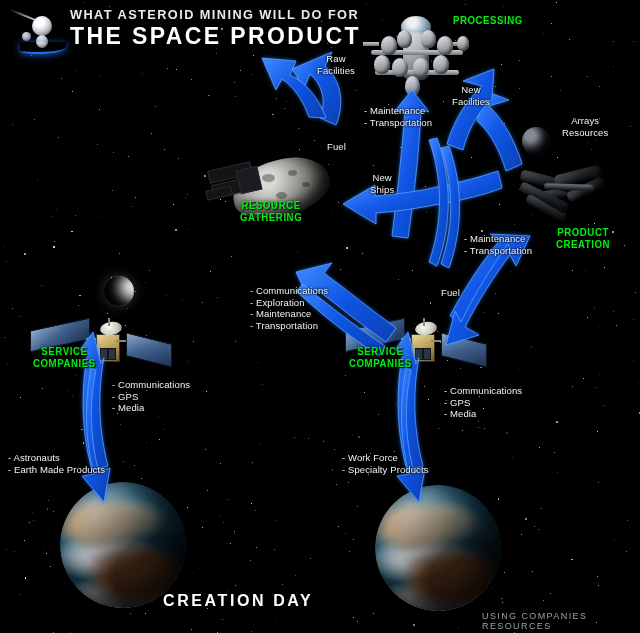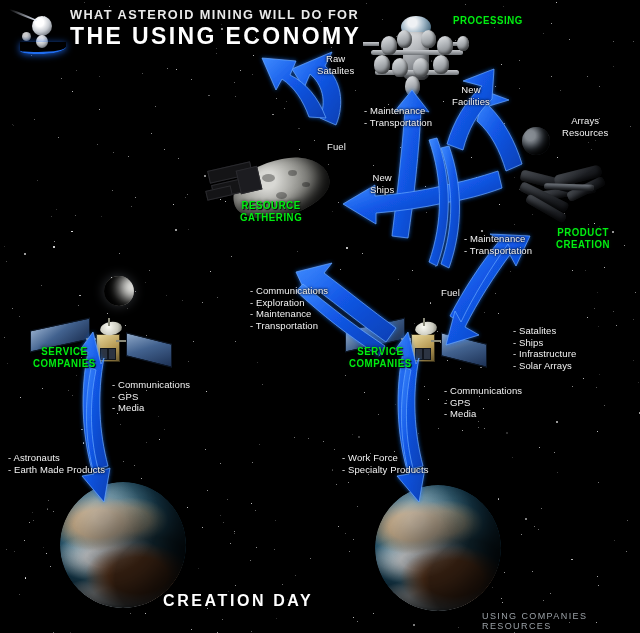--- a/index.html
+++ b/index.html
@@ -524,21 +524,21 @@
     <div class="logo-ball" style="left:26px;top:27px;width:12px;height:13px;opacity:.9;"></div>
     <div class="logo-streak" style="left:-2px;top:6px;width:30px;height:2px;
          background:linear-gradient(90deg,rgba(255,255,255,0),#dfe6f5);transform:rotate(22deg);"></div>
     <div class="logo-streak" style="left:10px;top:34px;width:46px;height:10px;
          border-bottom:2px solid #1f6df0;border-radius:0 0 60% 30%;
          box-shadow:0 1px 7px rgba(30,110,250,.8);"></div>
   </div>
 
   <div id="title-block">
     <div class="t-small">WHAT ASTEROID MINING WILL DO FOR</div>
-    <div class="t-big">THE USING ECONOMY</div>
+    <div class="t-big">THE SPACE PRODUCT</div>
   </div>
 
   <div class="earth" style="left:60px;top:482px;width:126px;height:126px;">
     <div class="base"></div>
       <div class="shade"></div>
   </div>
   <div class="earth" style="left:375px;top:485px;width:126px;height:126px;">
     <div class="base"></div>
       <div class="shade"></div>
   </div>
@@ -660,41 +660,37 @@
   <div class="node-lbl" style="left:240px;top:199px;">RESOURCE
 GATHERING</div>
   <div class="node-lbl" style="left:556px;top:226px;">PRODUCT
 CREATION</div>
   <div class="node-lbl" style="left:33px;top:345px;">SERVICE
 COMPANIES</div>
   <div class="node-lbl" style="left:349px;top:345px;">SERVICE
 COMPANIES</div>
 
   <div class="lbl" style="left:317px;top:53px;text-align:center;">Raw
-Satalites</div>
+Facilities</div>
   <div class="lbl" style="left:452px;top:84px;text-align:center;">New
 Facilities</div>
   <div class="lbl" style="left:562px;top:115px;text-align:center;">Arrays
 Resources</div>
   <div class="lbl" style="left:364px;top:105px;">- Maintenance
 - Transportation</div>
   <div class="lbl" style="left:327px;top:141px;">Fuel</div>
   <div class="lbl" style="left:370px;top:172px;text-align:center;">New
 Ships</div>
   <div class="lbl" style="left:464px;top:233px;">- Maintenance
 - Transportation</div>
   <div class="lbl" style="left:441px;top:287px;">Fuel</div>
   <div class="lbl" style="left:250px;top:285px;">- Communications
 - Exploration
 - Maintenance
 - Transportation</div>
-  <div class="lbl" style="left:513px;top:325px;">- Satalites
-- Ships
-- Infrastructure
-- Solar Arrays</div>
   <div class="lbl" style="left:112px;top:379px;">- Communications
 - GPS
 - Media</div>
   <div class="lbl" style="left:444px;top:385px;">- Communications
 - GPS
 - Media</div>
   <div class="lbl" style="left:8px;top:452px;">- Astronauts
 - Earth Made Products</div>
   <div class="lbl" style="left:342px;top:452px;">- Work Force
 - Specialty Products</div>

